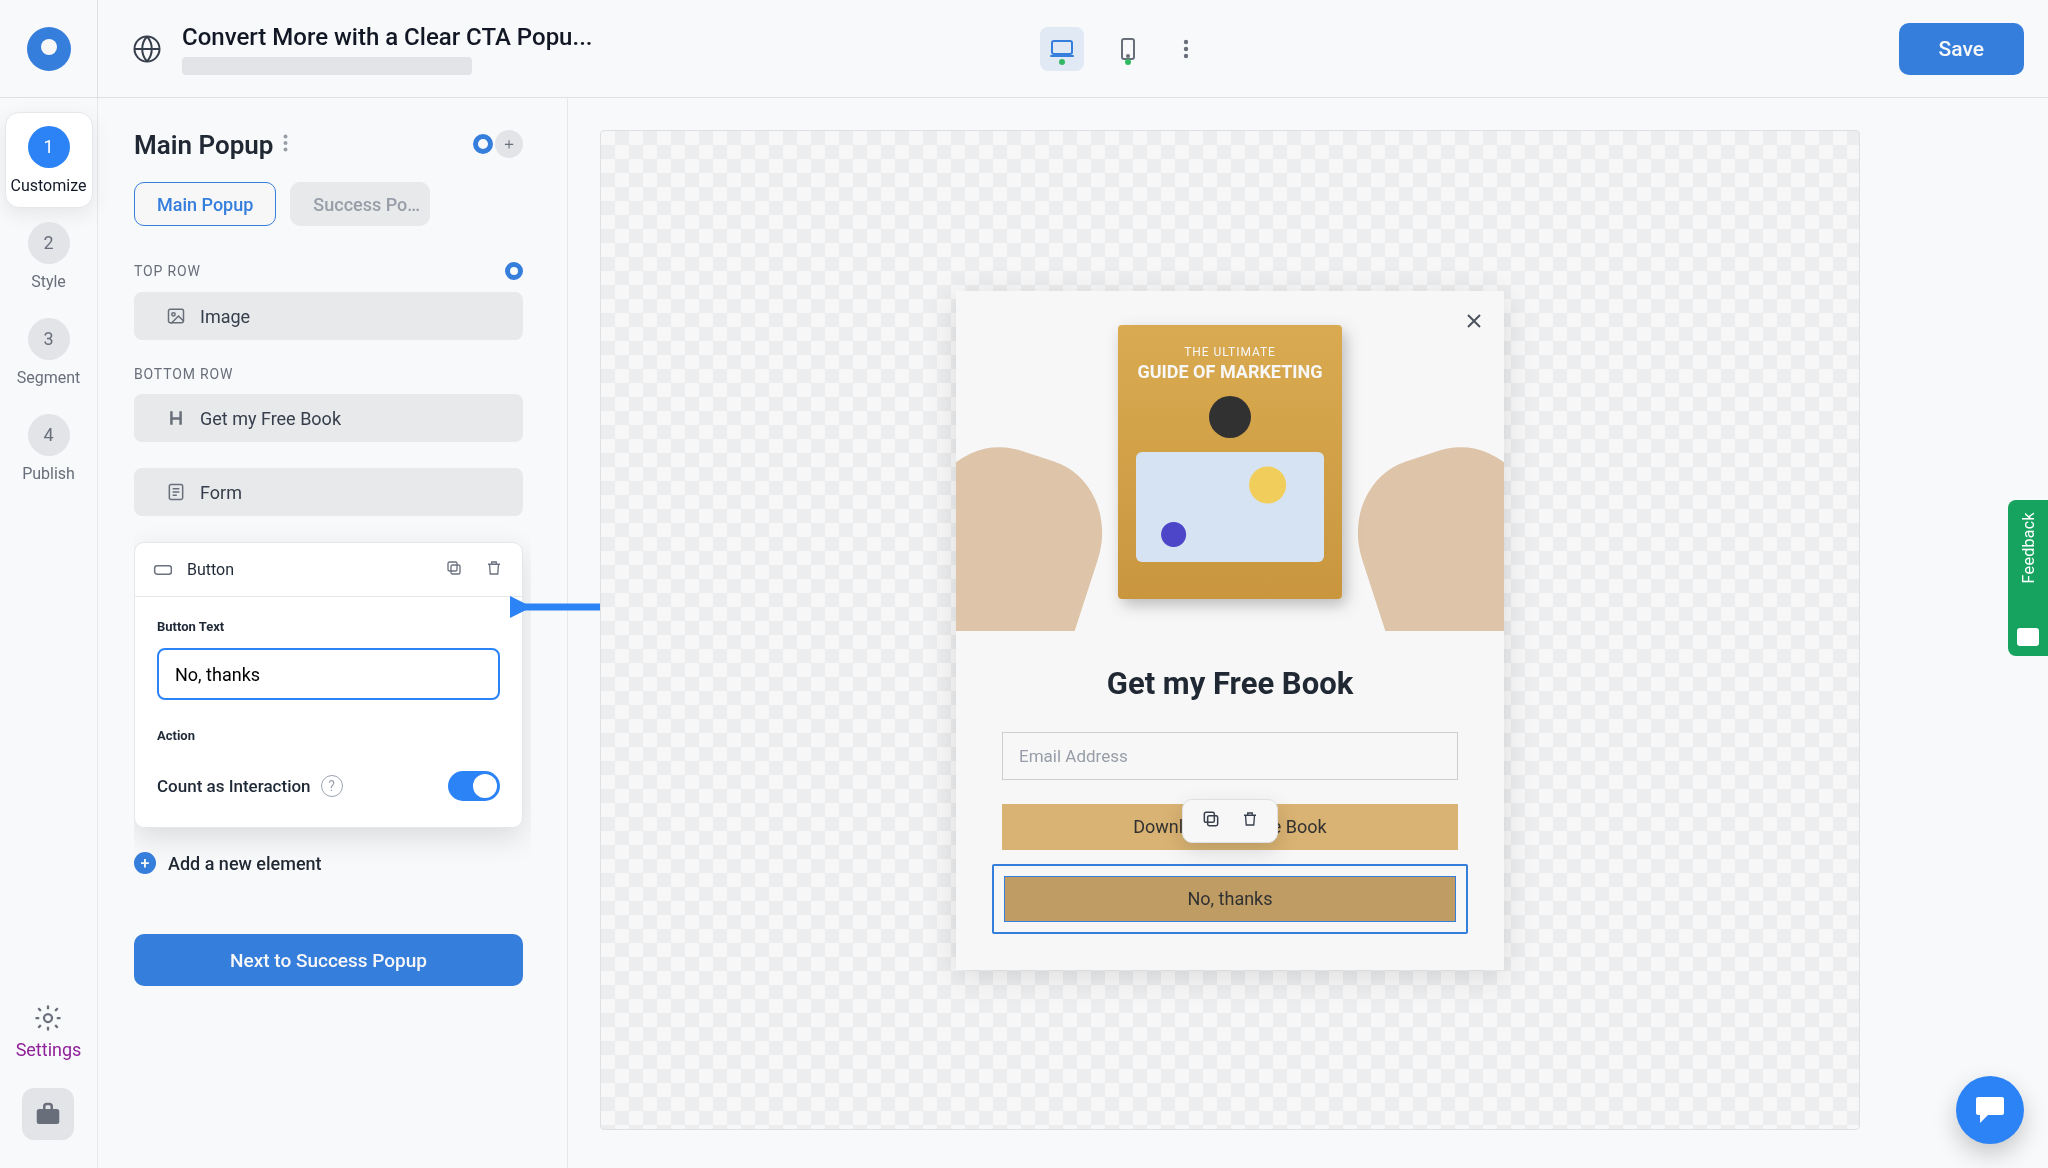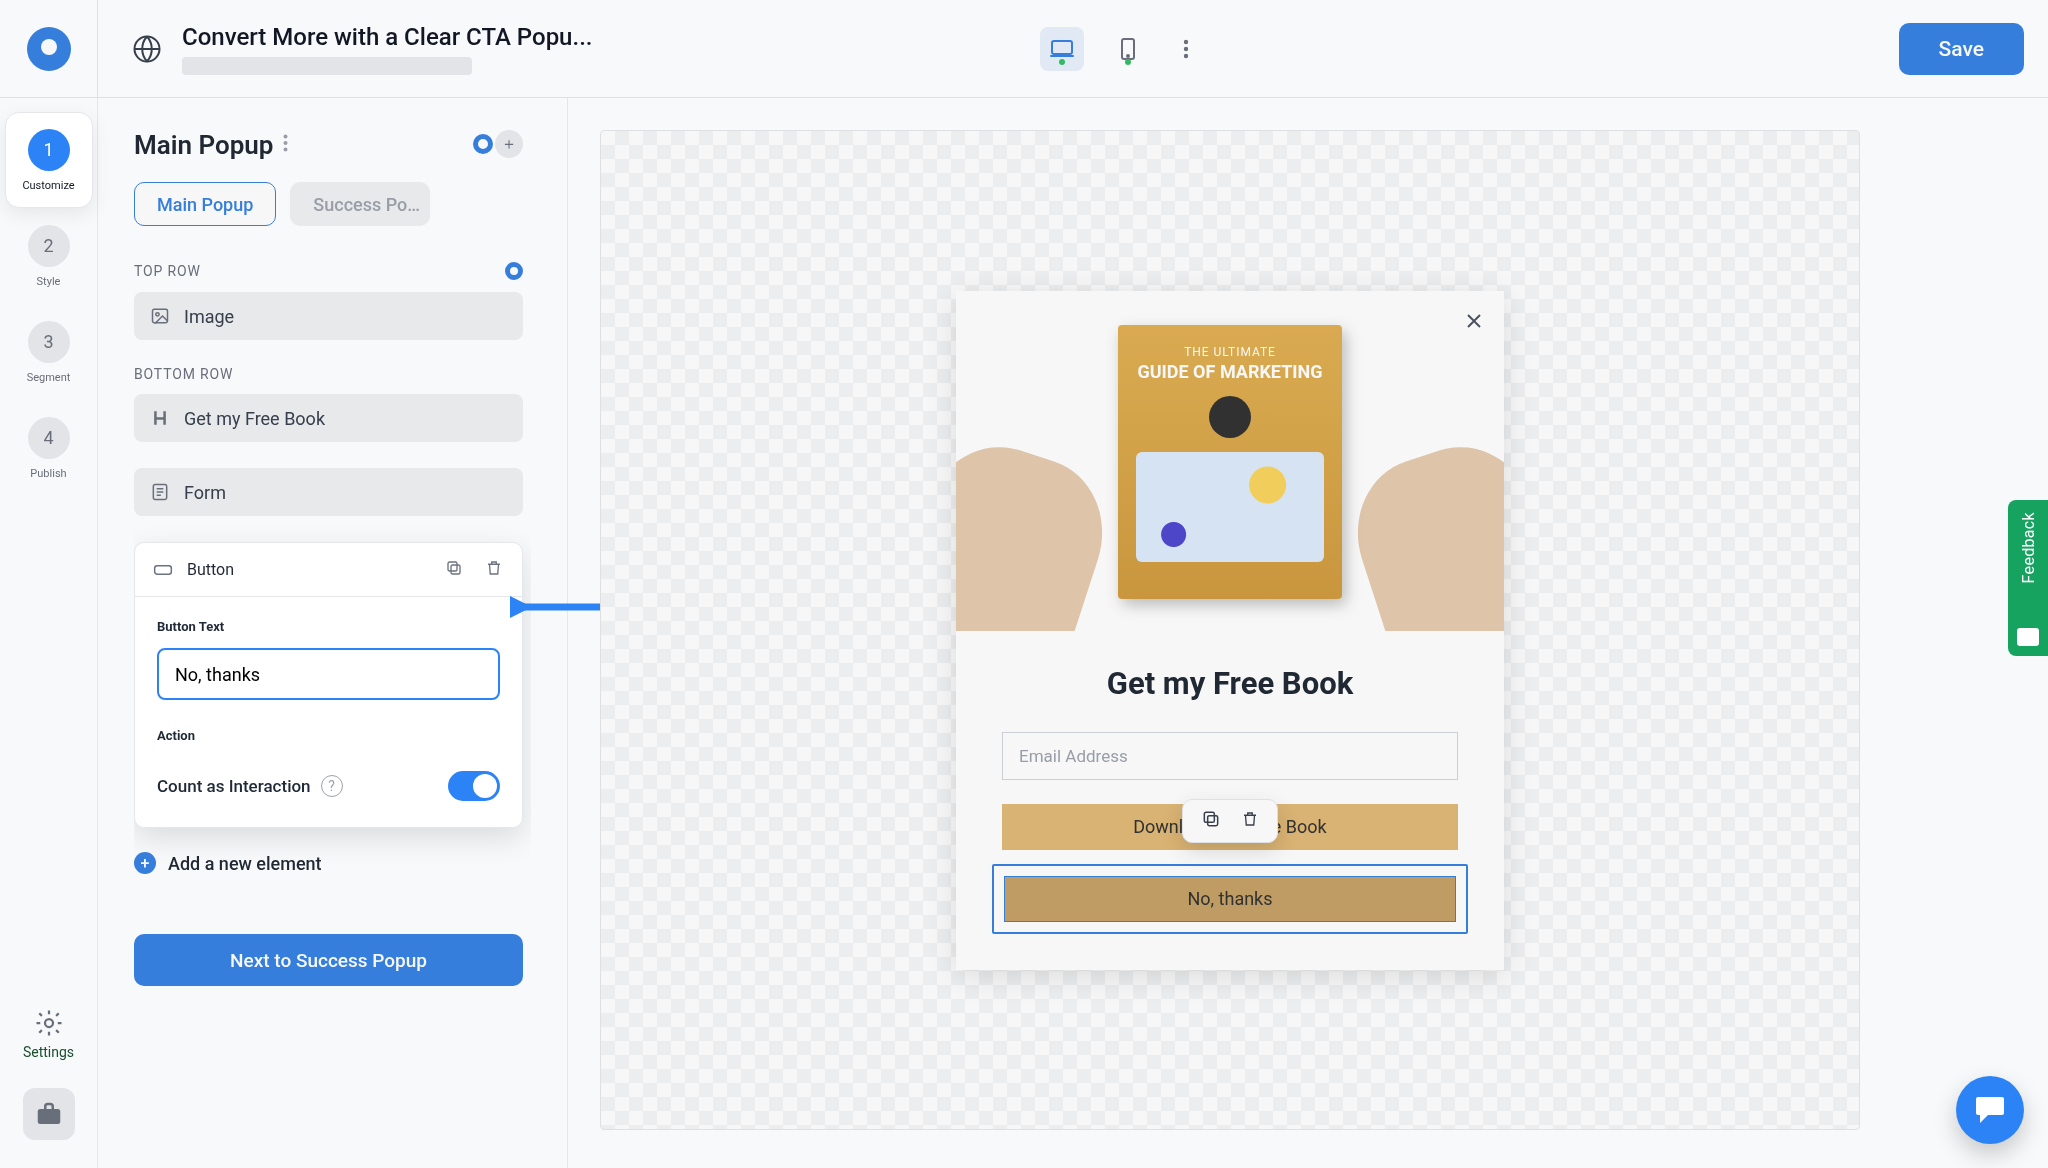--- a/index.html
+++ b/index.html
@@ -32,28 +32,28 @@
 .dev-btn{width:44px;height:44px;border-radius:8px;display:flex;flex-direction:column;align-items:center;justify-content:center;position:relative;}
 .dev-btn.active{background:#e7f0ff;}
 .dev-dot{width:6px;height:6px;border-radius:50%;background:#22c55e;position:absolute;bottom:6px;}
 .kebab{width:28px;height:28px;display:flex;align-items:center;justify-content:center;color:#6b7280;}
 .save-btn{margin-left:auto;background:var(--blue);color:#fff;border:none;border-radius:10px;height:52px;padding:0 40px;font-size:21px;font-weight:500;cursor:pointer;}
 
 
 .rail{position:absolute;left:0;top:98px;bottom:0;width:98px;border-right:1px solid var(--border);display:flex;flex-direction:column;align-items:center;padding-top:14px;}
 .step{width:88px;height:96px;display:flex;flex-direction:column;align-items:center;justify-content:center;gap:8px;border-radius:14px;}
 .step-num{width:42px;height:42px;border-radius:50%;background:#e9ebef;color:#6b7280;display:flex;align-items:center;justify-content:center;font-size:18px;}
-.step-lbl{font-size:11px;color:#6b7280;}
+.step-lbl{font-size:16px;color:#6b7280;}
 .step.active{background:#fff;border:1px solid var(--border);box-shadow:0 6px 20px rgba(0,0,0,.08);}
 .step.active .step-num{background:var(--blue);color:#fff;}
 .step.active .step-lbl{color:#111827;}
 .rail-spacer{flex:1;}
 .rail-bottom{display:flex;flex-direction:column;align-items:center;gap:28px;margin-bottom:28px;}
 .gear,.brief{width:30px;height:30px;color:#6b7280;}
-.rail-settings{display:flex;flex-direction:column;align-items:center;gap:6px;font-size:14px;color:#14532d;}
+.rail-settings{display:flex;flex-direction:column;align-items:center;gap:6px;font-size:18px;color:#a21caf;}
 .brief-btn{width:52px;height:52px;border-radius:12px;background:#e9ebef;display:flex;align-items:center;justify-content:center;}
 
 
 .panel{position:absolute;left:98px;top:98px;bottom:0;width:470px;border-right:1px solid var(--border);overflow:hidden;padding:32px 36px 32px 36px;}
 .panel-inner{height:100%;overflow-y:auto;overflow-x:hidden;padding-right:8px;}
 .panel-inner::-webkit-scrollbar{width:10px;}
 .panel-inner::-webkit-scrollbar-thumb{background:#d1d5db;border-radius:5px;}
 .panel-head{display:flex;align-items:center;gap:10px;margin-bottom:22px;position:relative;}
 .panel-title{font-size:26px;font-weight:600;}
 .sm-kebab{color:#9ca3af;}
@@ -61,21 +61,21 @@
 .add-round{position:absolute;right:0;top:0;width:28px;height:28px;border-radius:50%;background:#e9ebef;display:flex;align-items:center;justify-content:center;color:#6b7280;}
 
 .pill-row{display:flex;gap:14px;margin-bottom:36px;}
 .pill{height:44px;border-radius:10px;padding:0 22px;display:flex;align-items:center;font-size:18px;font-weight:500;border:1px solid transparent;}
 .pill.active{border-color:var(--blue);color:var(--blue);background:#fff;}
 .pill.inactive{background:#eef0f3;color:#9ca3af;max-width:140px;overflow:hidden;white-space:nowrap;}
 
 .section-label{font-size:14px;letter-spacing:.06em;color:#6b7280;margin-bottom:12px;display:flex;align-items:center;}
 .section-label .rdot{margin-left:auto;width:18px;height:18px;border-radius:50%;border:5px solid var(--blue);}
 
-.block{height:48px;border-radius:8px;background:#eef0f3;display:flex;align-items:center;gap:14px;padding:0 16px;margin-bottom:26px;color:#374151;font-size:18px;}
+.block{height:48px;border-radius:8px;background:#eef0f3;display:flex;align-items:center;gap:14px;padding:0 32px;margin-bottom:26px;color:#374151;font-size:18px;}
 .block svg{width:20px;height:20px;color:#6b7280;}
 
 
 .card{background:#fff;border:1px solid var(--border);border-radius:10px;box-shadow:0 10px 30px rgba(0,0,0,.12);padding:0;margin-bottom:24px;}
 .card-head{height:54px;display:flex;align-items:center;padding:0 18px;border-bottom:1px solid var(--border);gap:14px;}
 .card-head svg{width:20px;height:18px;color:#6b7280;}
 .card-head-title{font-size:16px;}
 .card-head .tools{margin-left:auto;display:flex;gap:20px;color:#6b7280;}
 .card-body{padding:22px 22px 26px;}
 .fld-label{font-size:13px;font-weight:700;margin-bottom:14px;}

